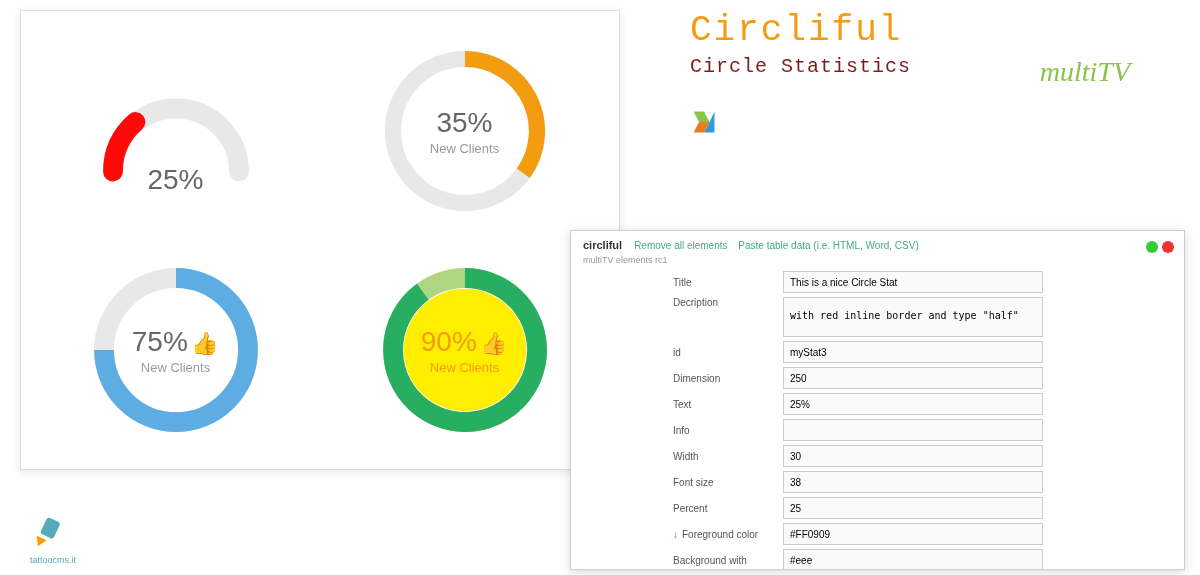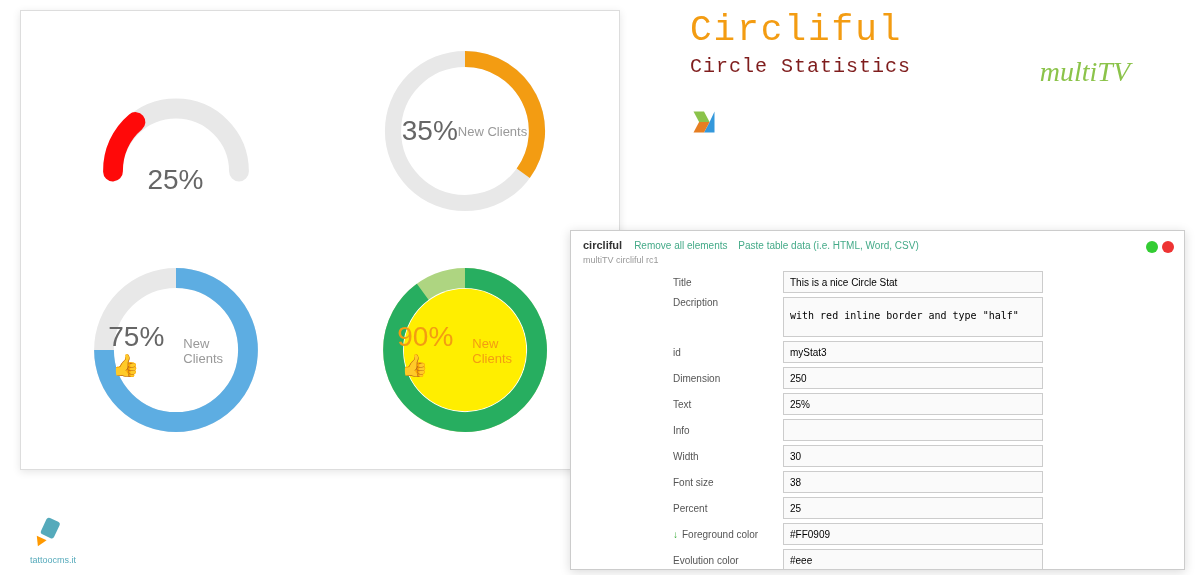--- a/index.html
+++ b/index.html
@@ -5,21 +5,21 @@
 * { margin: 0; padding: 0; box-sizing: border-box; }
 body { font-family: Arial, sans-serif; background: #fff; width: 1200px; height: 575px; position: relative; overflow: hidden; }
 
 .charts-panel { position: absolute; left: 20px; top: 10px; width: 600px; height: 460px; background: #fff; border: 1px solid #ddd; box-shadow: 0 2px 8px rgba(0,0,0,0.1); padding: 20px; display: grid; grid-template-columns: 1fr 1fr; grid-template-rows: 1fr 1fr; gap: 20px; }
 
 .stat { display: flex; flex-direction: column; align-items: center; justify-content: center; position: relative; }
 .stat svg { width: 180px; height: 180px; }
 .stat.half svg { height: 110px; }
 .stat .pct { font-size: 28px; color: #666; font-weight: 400; }
 .stat .lbl { font-size: 13px; color: #999; margin-top: 2px; }
-.stat .inner { position: absolute; top: 50%; left: 50%; transform: translate(-50%, -50%); text-align: left; display: flex; flex-direction: row; align-items: center; }
+.stat .inner { position: absolute; top: 50%; left: 50%; transform: translate(-50%, -50%); text-align: right; display: flex; flex-direction: column; align-items: center; }
 .stat.half .inner { top: 75%; }
 .thumb { color: #3c3; font-size: 22px; margin-left: 4px; }
 .stat4-wrap { background: none; }
 .stat4-inner-bg { fill: #ffee00; }
 
 .branding { position: absolute; left: 690px; top: 10px; width: 460px; }
 .brand-title { font-family: 'Courier New', monospace; font-size: 36px; color: #f39c12; letter-spacing: 2px; }
 .brand-sub { font-family: 'Courier New', monospace; font-size: 20px; color: #7f1d1d; letter-spacing: 1px; margin-top: 4px; }
 .multitv { position: absolute; right: 20px; top: 46px; font-family: cursive; font-size: 28px; color: #8bc34a; font-style: italic; }
 .modx { display: flex; align-items: center; gap: 8px; margin-top: 30px; }
@@ -117,21 +117,21 @@
     <span class="form-name">circliful</span>
     <span class="form-links">
       <span>Remove all elements</span>
       <span>Paste table data (i.e. HTML, Word, CSV)</span>
     </span>
   </div>
   <div class="form-icons">
     <div class="icon-dot icon-green"></div>
     <div class="icon-dot icon-red"></div>
   </div>
-  <div class="form-sub">multiTV circliful rc1</div>
+  <div class="form-sub">multiTV elements rc1</div>
 
   <div class="form-body">
     <div class="form-row">
         <span class="form-label">Title</span>
         <input class="form-input" value="This is a nice Circle Stat" style="">
       </div>
     <div class="form-row" style="align-items:flex-start">
         <span class="form-label">Decription</span>
         <textarea class="form-textarea" style="">with red inline border and type "half"</textarea>
       </div>
@@ -161,21 +161,21 @@
       </div>
     <div class="form-row">
         <span class="form-label">Percent</span>
         <input class="form-input" value="25" style="">
       </div>
     <div class="form-row">
         <span class="form-label"><span class="arrow-down">↓</span><span>Foreground color</span></span>
         <input class="form-input" value="#FF0909" style="">
       </div>
     <div class="form-row">
-        <span class="form-label">Evolution color</span>
+        <span class="form-label">Background with</span>
         <input class="form-input" value="#eee" style="">
       </div>
 
   </div>
 </div>
 
 <div class="footer-logo">
   <svg class="footer-icon" viewBox="0 0 40 40">
     <rect x="12" y="4" width="16" height="20" rx="3" fill="#5ab" transform="rotate(25 20 20)"></rect>
     <polygon points="10,28 22,28 16,38" fill="#f90" transform="rotate(25 20 20)"></polygon>

